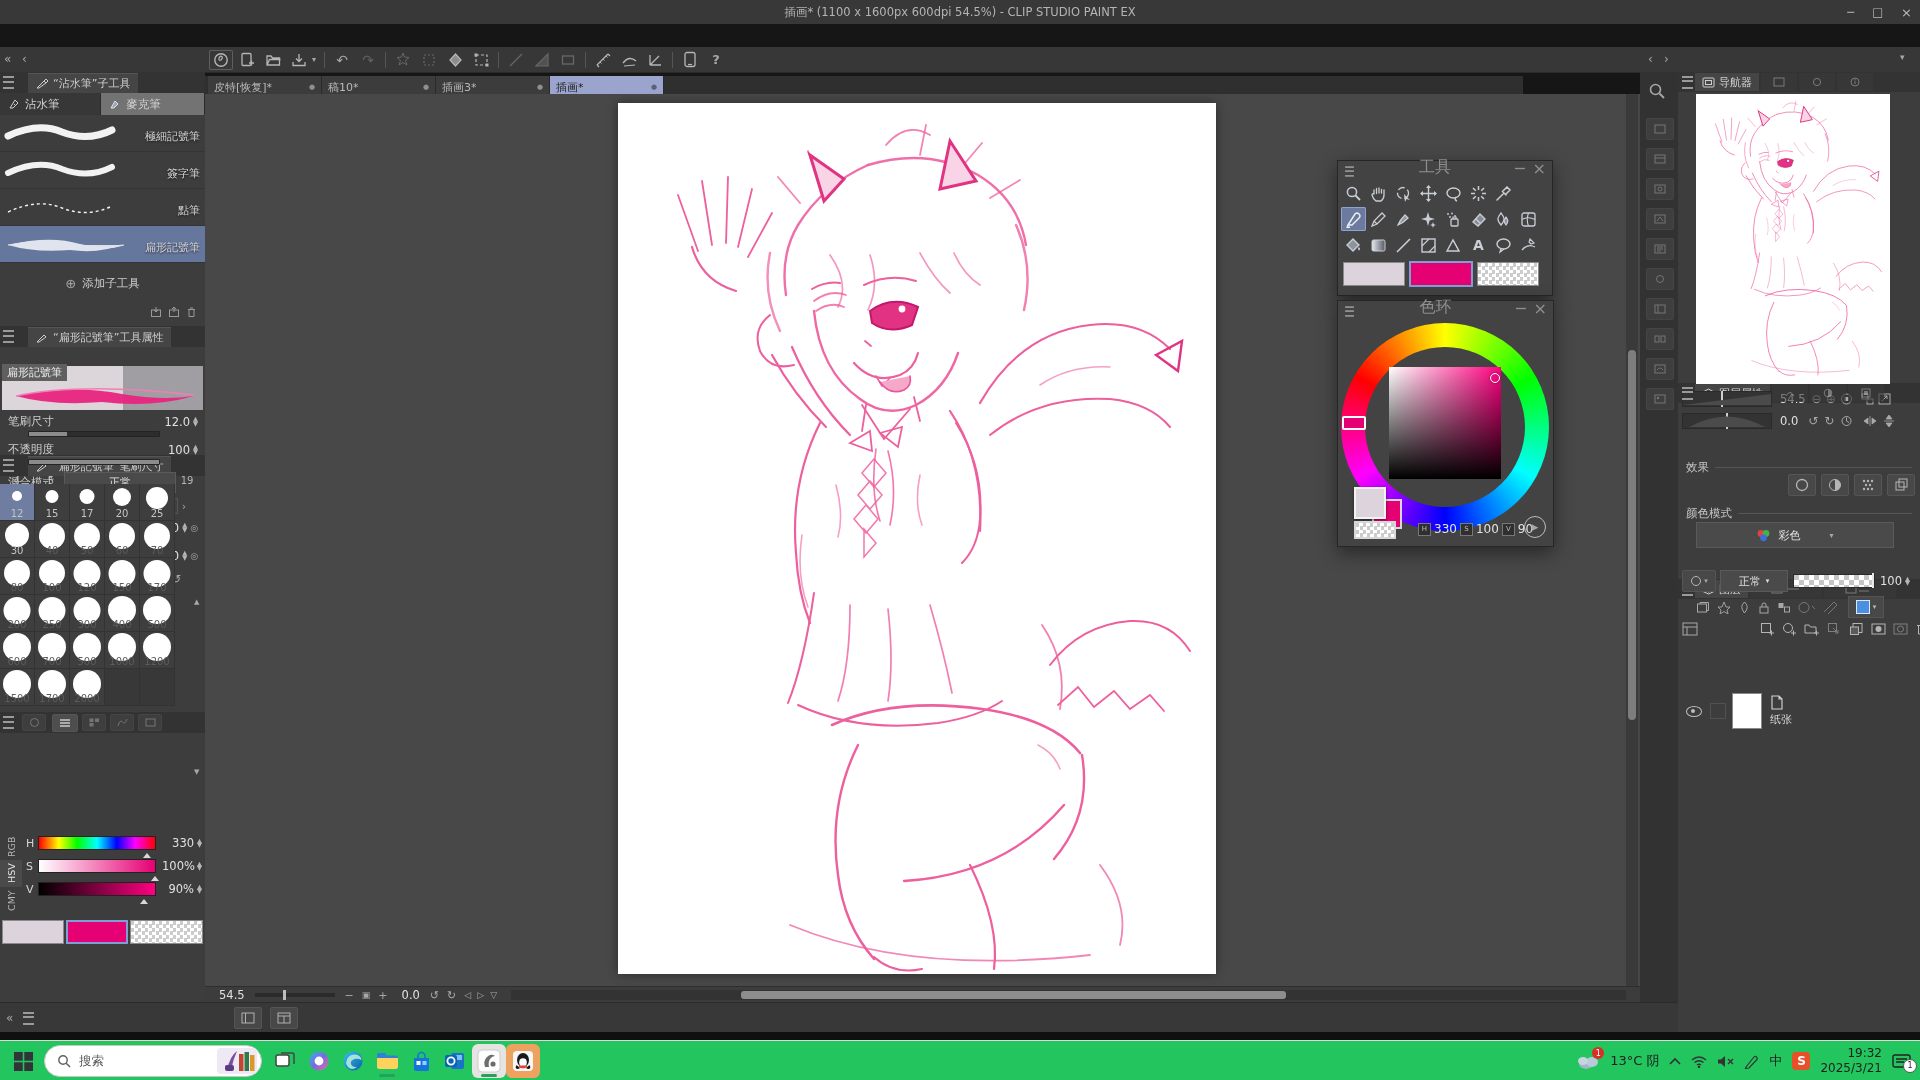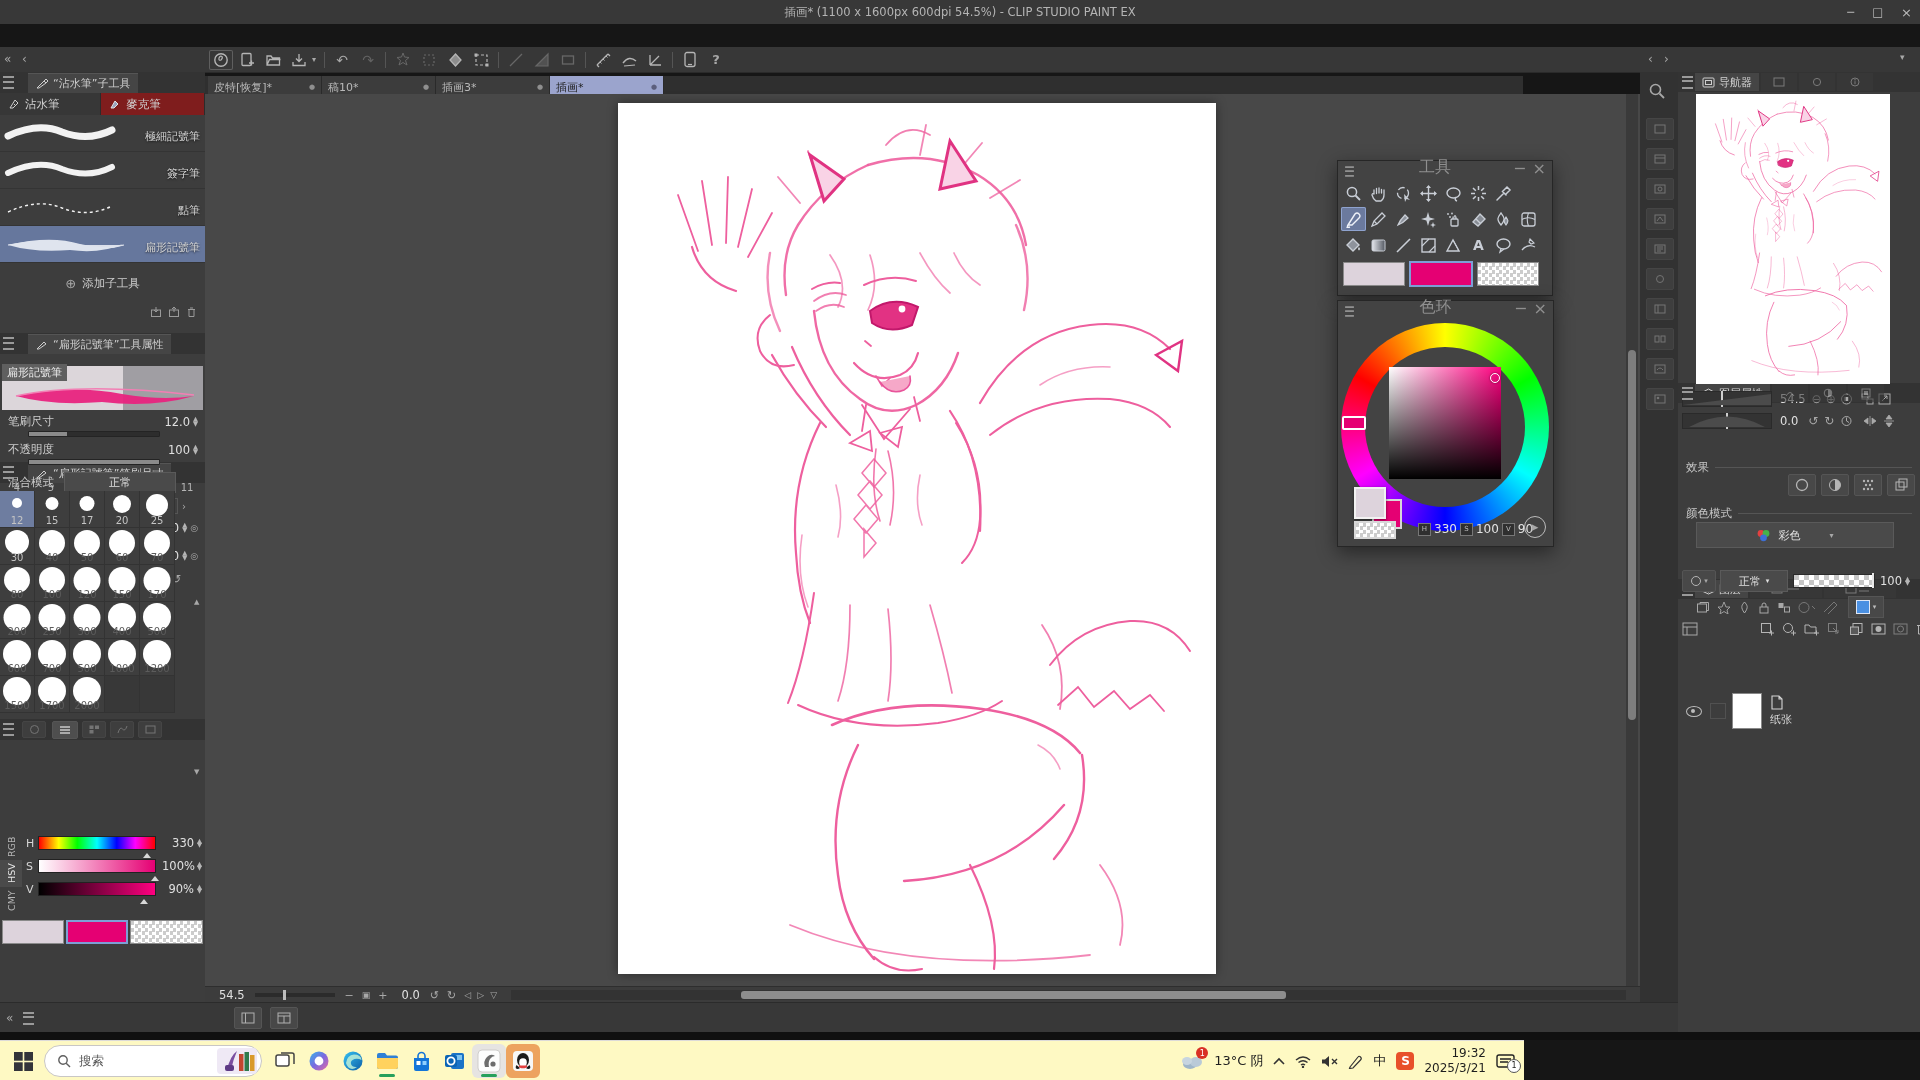--- a/index.html
+++ b/index.html
@@ -21,21 +21,21 @@
 .dtab .dot{margin-left:auto;font-size:7px;color:#8f8f8f}
 .dtab.active{background:#9ba4cd;color:#1e1e1e}
 .dtab.active .dot{color:#5c5f7d}
 
 .lpanel{background:#3d3d3d}
 .phead{height:21px;background:#333;display:flex;align-items:center;padding-left:3px}
 .phead .chip{display:flex;align-items:center;height:19px;margin-left:14px;padding:0 8px;background:#454545;border-top:1px solid #555;font-size:11px;color:#cfcfcf;white-space:nowrap}
 .burger{width:11px;height:9px;border-top:2px solid #9a9a9a;border-bottom:2px solid #9a9a9a;position:relative}
 .burger:after{content:"";position:absolute;left:0;top:2.5px;width:100%;height:2px;background:#9a9a9a}
 .stab{display:flex;align-items:center;justify-content:flex-start;gap:5px;padding-left:8px;font-size:11.5px;color:#d0d0d0;background:#373737;border-right:1px solid #2b2b2b}
-.stab.sel{background:#7f1d1d}
+.stab.sel{background:#737373}
 .brow{height:36px;border-bottom:1px solid #343434;display:flex;align-items:center;position:relative}
 .brow.sel{background:#66779d}
 .brow .bname{position:absolute;right:5px;bottom:7px;font-size:11px;color:#d6d6d6;text-shadow:0 1px 2px rgba(0,0,0,.7)}
 .prop-label{font-size:11.5px;color:#cccccc}
 .track{position:absolute;height:4px;background:#2d2d2d;border:1px solid #242424;border-radius:1px}
 .fill{position:absolute;height:4px;background:#8b8b8b;top:0;left:0}
 .stp{display:inline-flex;flex-direction:column;line-height:4.5px;font-size:6.5px;color:#b5b5b5;margin-left:3px}
 .val{font-size:11.5px;color:#e0e0e0}
 .cell{width:34px;height:36px;background:#3e3e3e;border-right:1px solid #333;border-bottom:1px solid #333;position:relative;overflow:hidden}
 .cell.sel{background:#6e7da0}
@@ -53,21 +53,21 @@
 .rphead{height:20px;background:#333;display:flex;align-items:center;gap:2px;padding-left:4px}
 .rptab{height:18px;display:flex;align-items:center;gap:4px;padding:0 7px;background:#454545;font-size:11px;color:#d2d2d2}
 .rptab.ghost{background:#3a3a3a;opacity:.6;width:22px;justify-content:center}
 .secline{display:flex;align-items:center;gap:6px;color:#c8c8c8;font-size:11.5px}
 .secline:after{content:"";flex:1;height:1px;background:#555}
 .lbtn{width:26px;height:20px;display:flex;align-items:center;justify-content:center;border-radius:2px;background:#484848;border:1px solid #555}
 .ghosti{opacity:.55}
 .eye{width:14px;height:9px;border:1.4px solid #bdbdbd;border-radius:50%;position:relative}
 .eye:after{content:"";position:absolute;left:4px;top:2px;width:4px;height:4px;border-radius:50%;background:#bdbdbd}
 
-.taskbar{left:0;top:1040px;width:1524px;height:40px;background:#fef9c3;border-top:1px solid #dcdad8;display:flex;align-items:center}
+.taskbar{left:0;top:1040px;width:1920px;height:40px;background:#22c55e;border-top:1px solid #dcdad8;display:flex;align-items:center}
 .tbico{width:34px;height:34px;display:flex;align-items:center;justify-content:center;border-radius:5px;position:relative}
 .runline{position:absolute;bottom:1px;left:50%;transform:translateX(-50%);width:16px;height:3px;border-radius:2px;background:#27a05c}
 .traytxt{color:#1f1f1f;font-size:13px}
 .sep-v{width:1px;height:16px;background:#555;margin:0 4px}
 </style>
 </head>
 <body>
 
 <div class="app">
 
@@ -346,21 +346,21 @@
             <path d="M6,6 v-5 M4,3 l2,-2 2,2" stroke="#9a9a9a" fill="none"></path>
           </svg>
         </span>
       <span class="ico">
           <svg width="11" height="12" viewBox="0 0 11 12">
             <path d="M2,3.5 h7 M3,3.5 v7 h5 v-7 M4,2 h3" stroke="#9a9a9a" fill="none"></path>
           </svg>
         </span>
     </div>
 
-    <div class="phead" style="margin-top:12px">
+    <div class="phead" style="margin-top:5px">
       <span class="burger"></span>
       <span class="chip">
           <svg width="13" height="11" viewBox="0 0 13 11" style="margin-right:4px">
             <path d="M1,10 L8,3 L10,5 L3,10 Z" stroke="#cfcfcf" stroke-width="1" fill="none"></path>
           </svg>
           <span>“扁形記號筆”工具属性</span>
         </span>
     </div>
     <div class="abs" style="left:2px;top:294px;width:201px;height:44px;background:linear-gradient(to right,#dcd6da 0,#dcd6da 60%,#a09ea3 60%,#a09ea3 100%)">
       <span class="abs" style="left:0;top:-2px;background:#5f5f5f;color:#ececec;font-size:11px;padding:1px 5px">扁形記號筆</span>
@@ -437,21 +437,21 @@
           <span>“扁形記號筆”笔刷尺寸</span>
         </span>
     </div>
 
     <div class="flex" style="height:8px;overflow:hidden">
       <span style="width:34px;text-align:center;font-size:10px;color:#b5b5b5">4</span>
         <span style="width:34px;text-align:center;font-size:10px;color:#b5b5b5">5</span>
         <span style="width:34px;text-align:center;font-size:10px;color:#b5b5b5">6</span>
         <span style="width:34px;text-align:center;font-size:10px;color:#b5b5b5">7</span>
         <span style="width:34px;text-align:center;font-size:10px;color:#b5b5b5">8</span>
-        <span style="width:34px;text-align:center;font-size:10px;color:#b5b5b5">11</span>
+        <span style="width:34px;text-align:center;font-size:10px;color:#b5b5b5">19</span>
     </div>
     <div style="display:flex;flex-wrap:wrap;width:205px">
       <div class="cell sel">
           <span class="c" style="width:10px;height:10px;top:7px"></span>
           <span class="n">12</span>
         </div>
       <div class="cell">
           <span class="c" style="width:13px;height:13px;top:6px"></span>
           <span class="n">15</span>
         </div>

